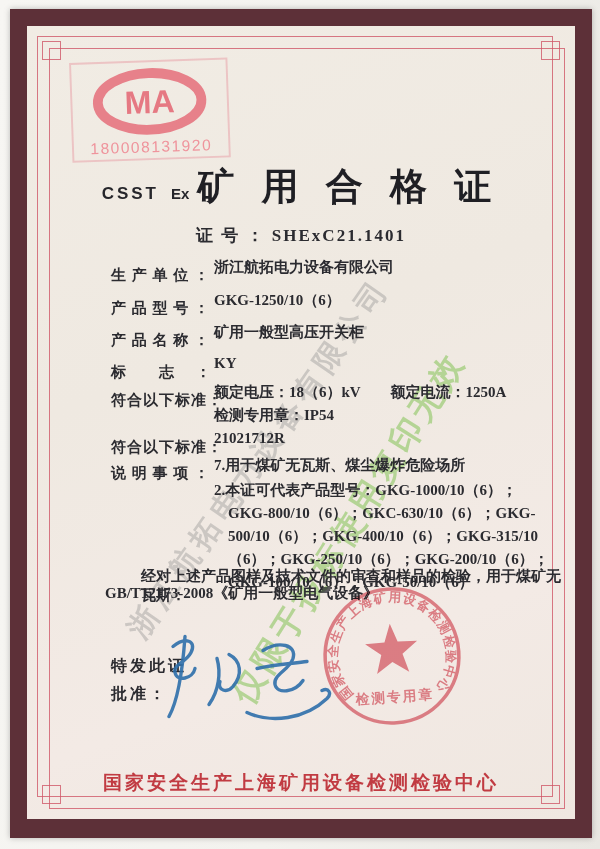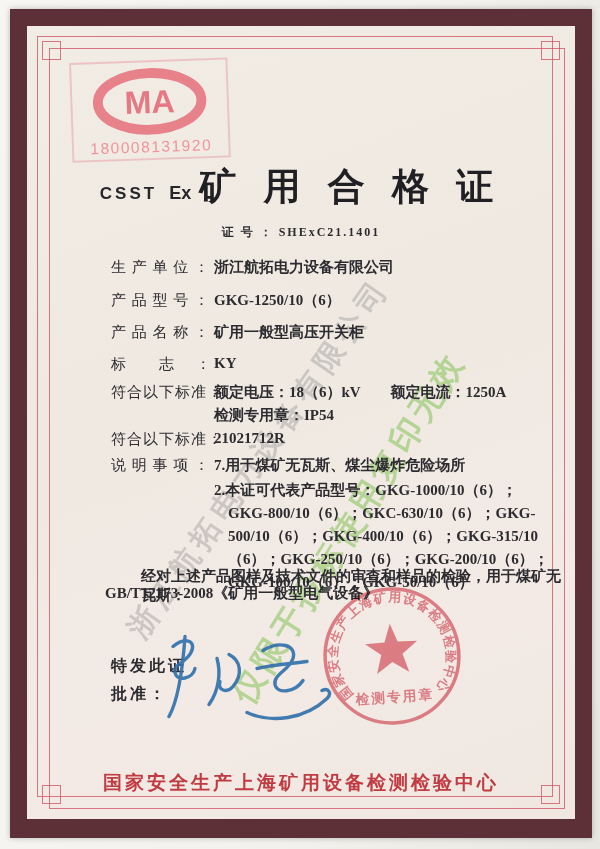--- a/index.html
+++ b/index.html
@@ -25,26 +25,26 @@
   .sq-tl{left:15px;top:15px;} .sq-tr{right:15px;top:15px;}
   .sq-bl{left:15px;bottom:15px;} .sq-br{right:15px;bottom:15px;}
 
   .wm{position:absolute;white-space:nowrap;pointer-events:none;transform:translate(-50%,-50%) rotate(-55deg);font-weight:bold;}
   .wm-gray{left:232px;top:432px;font-size:30px;letter-spacing:6px;color:var(--wm_gray,#8f8f8f);opacity:.38;}
   .wm-green{left:322px;top:502px;font-size:33px;letter-spacing:4px;color:var(--wm_green,#84c356);opacity:.55;transform:translate(-50%,-50%) rotate(-58deg);}
 
   .ma-stamp{position:absolute;left:38px;top:32px;width:176px;height:112px;transform:rotate(-2deg);opacity:.9;}
   .header-row{position:absolute;left:0;top:136px;width:100%;text-align:center;color:#26262b;}
   .header-row .csst{font-family:"Liberation Sans","DejaVu Sans",sans-serif;font-weight:bold;font-size:17px;letter-spacing:3px;margin-right:12px;}
-  .header-row .ex{font-family:"Liberation Sans","DejaVu Sans",sans-serif;font-weight:bold;font-size:18px;margin-right:8px;}
+  .header-row .ex{font-family:"Liberation Sans","DejaVu Sans",sans-serif;font-weight:bold;font-size:15px;margin-right:8px;}
   .header-row .big-title{font-size:37px;font-weight:bold;letter-spacing:9px;color:#1f1f24;}
-  .cert-no{position:absolute;left:0;top:198px;width:100%;text-align:center;font-size:12px;font-weight:600;letter-spacing:2px;color:#2b2b30;}
+  .cert-no{position:absolute;left:0;top:198px;width:100%;text-align:center;font-size:17px;font-weight:600;letter-spacing:2px;color:#2b2b30;}
 
   .frow{position:absolute;left:84px;right:26px;color:var(--ink,#2b2b30);font-size:15px;}
-  .frow .lbl{position:absolute;left:0;top:0;width:118px;font-weight:400;letter-spacing:1px;}
+  .frow .lbl{position:absolute;left:0;top:8px;width:118px;font-weight:700;letter-spacing:1px;}
   .frow .val{position:absolute;left:103px;top:0;right:0;font-weight:600;}
   .hang{padding-left:14px;text-indent:-14px;line-height:23px;font-family:Liberation Serif, serif;}
   .statement{position:absolute;color:#2b2b30;font-size:15px;font-weight:600;}
   .issue{position:absolute;left:84px;color:#2b2b30;font-weight:bold;letter-spacing:3px;font-size:16px;}
   .dates{position:absolute;left:292px;color:#2b2b30;font-size:16px;font-weight:600;letter-spacing:1px;}
   .footer-org{position:absolute;left:0;top:744px;width:100%;text-align:center;color:var(--red,#c13b42);font-size:19px;font-weight:bold;letter-spacing:3px;}
   .signature{position:absolute;left:118px;top:596px;width:200px;height:115px;}
   .seal{position:absolute;left:289px;top:554px;width:152px;height:152px;transform:rotate(-4deg);opacity:.85;mix-blend-mode:multiply;}
 </style>
 </head>

